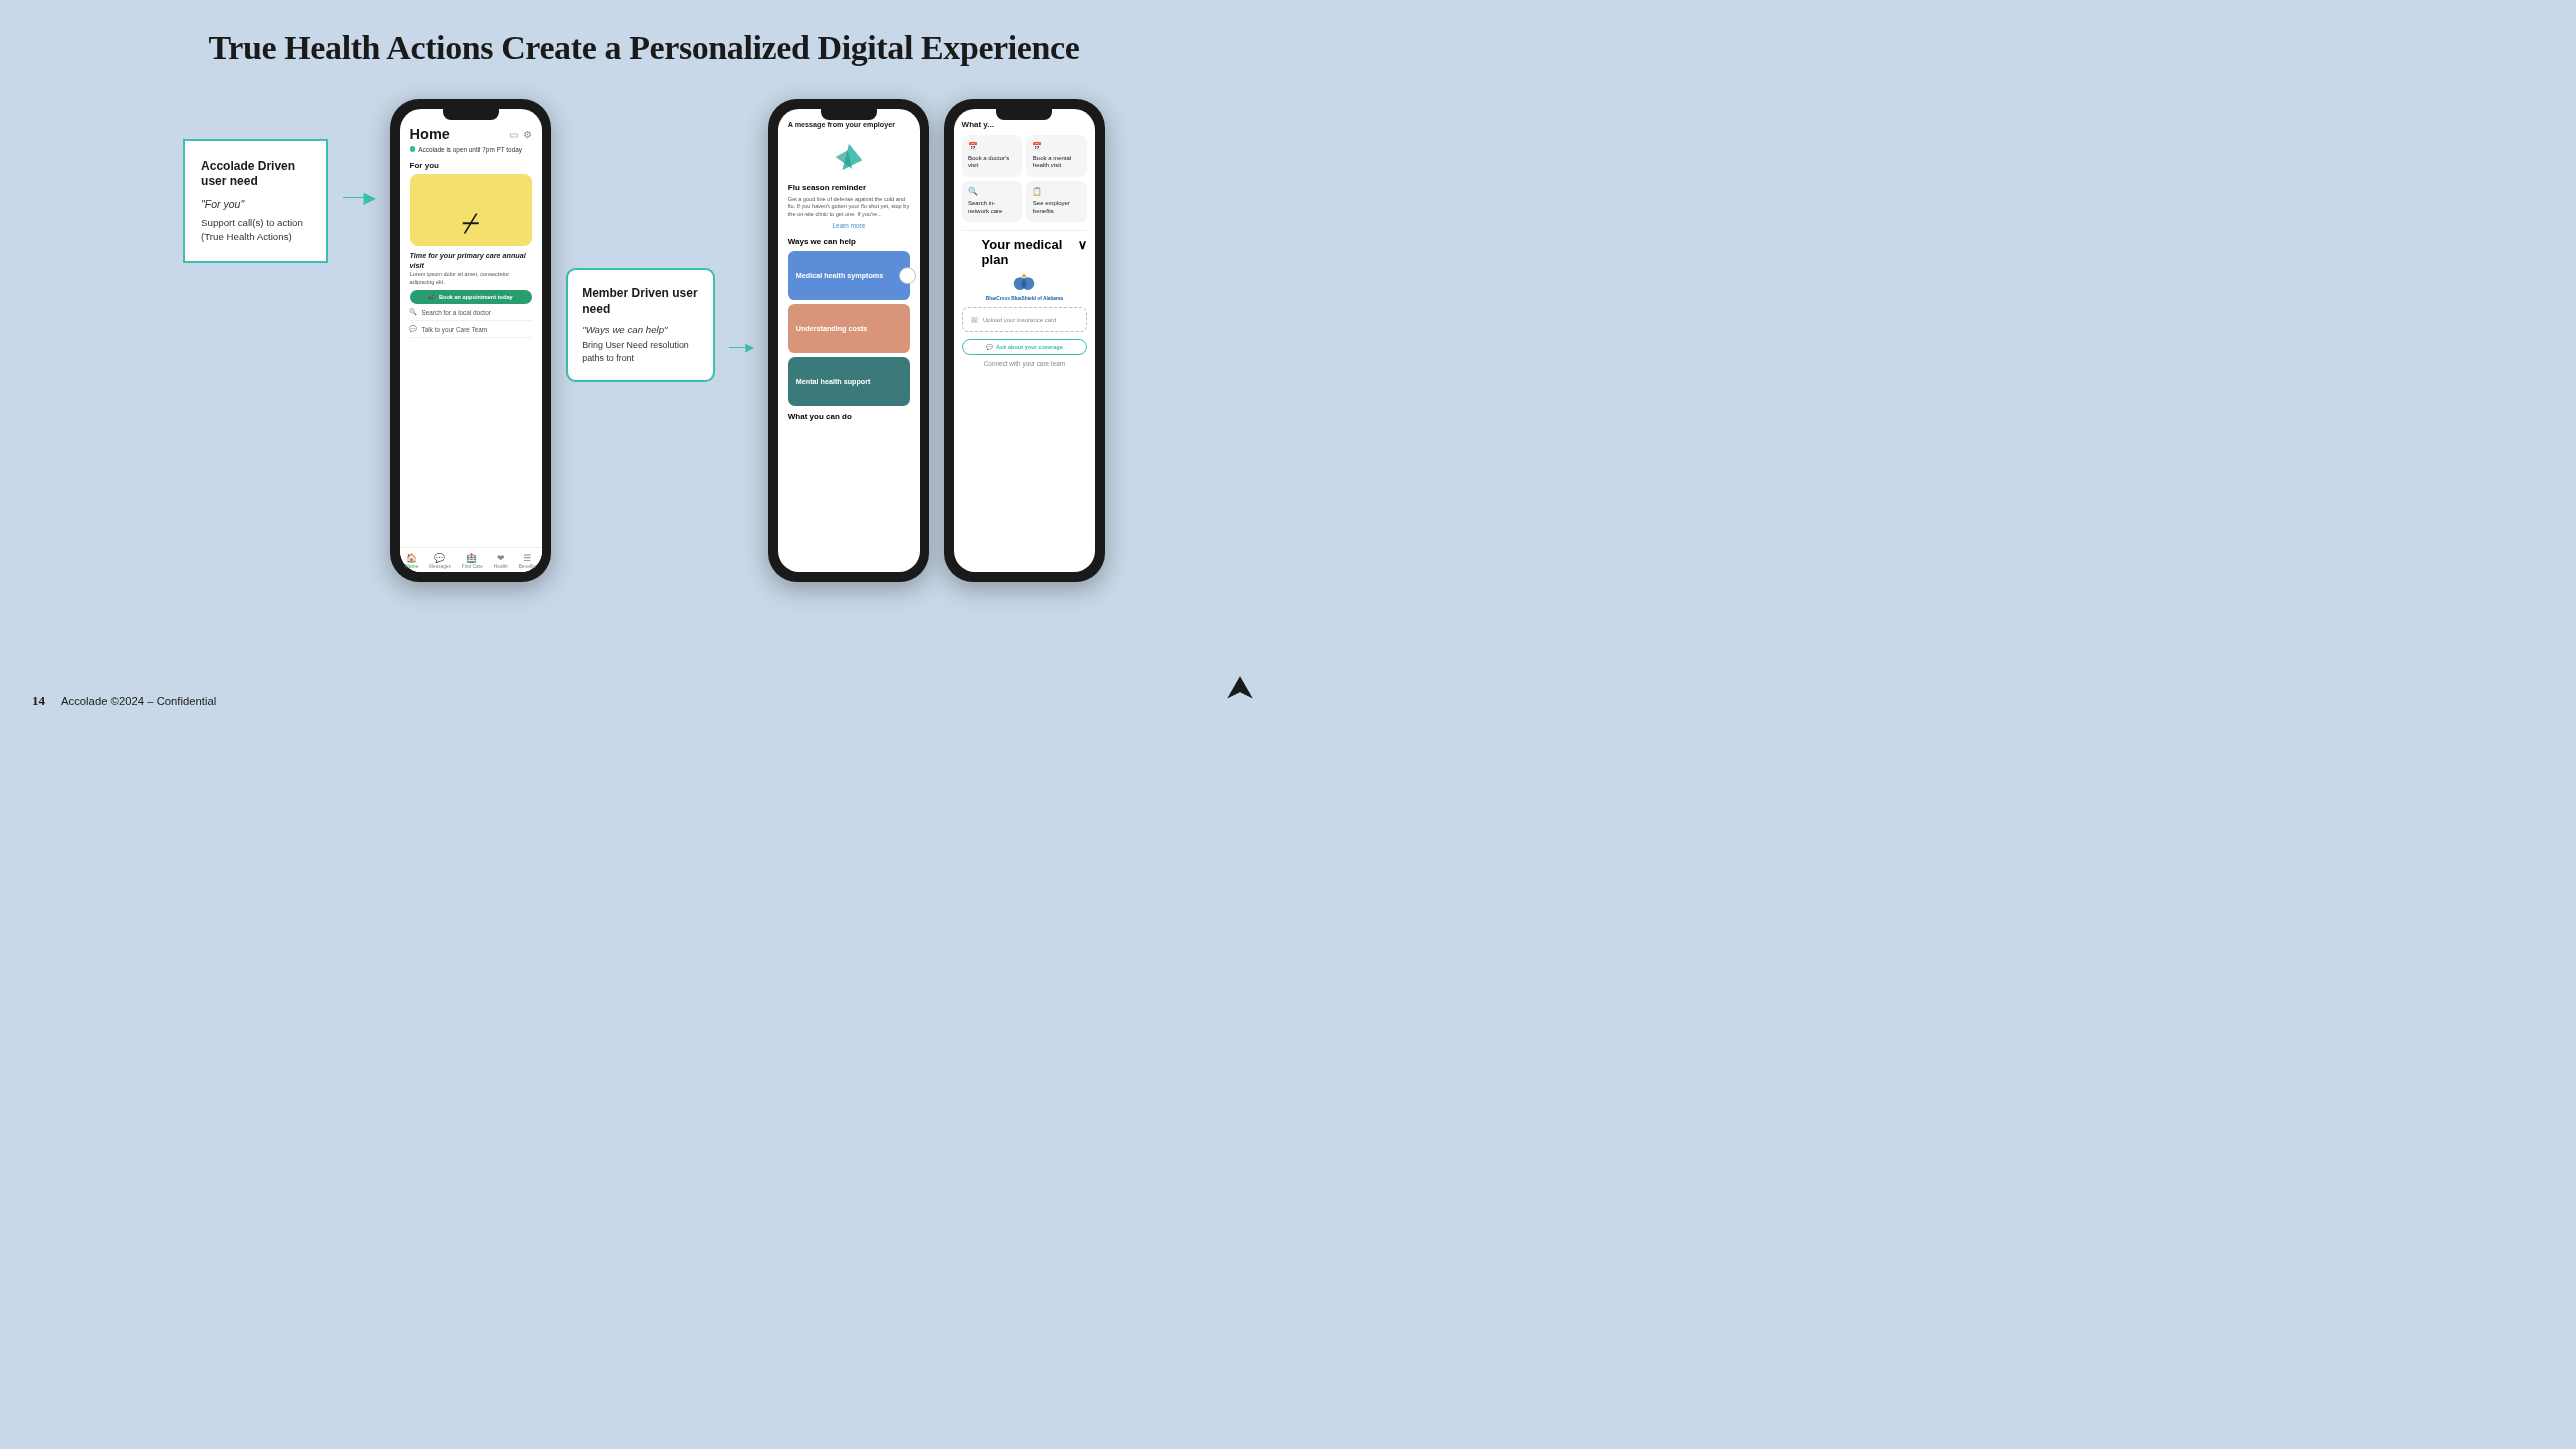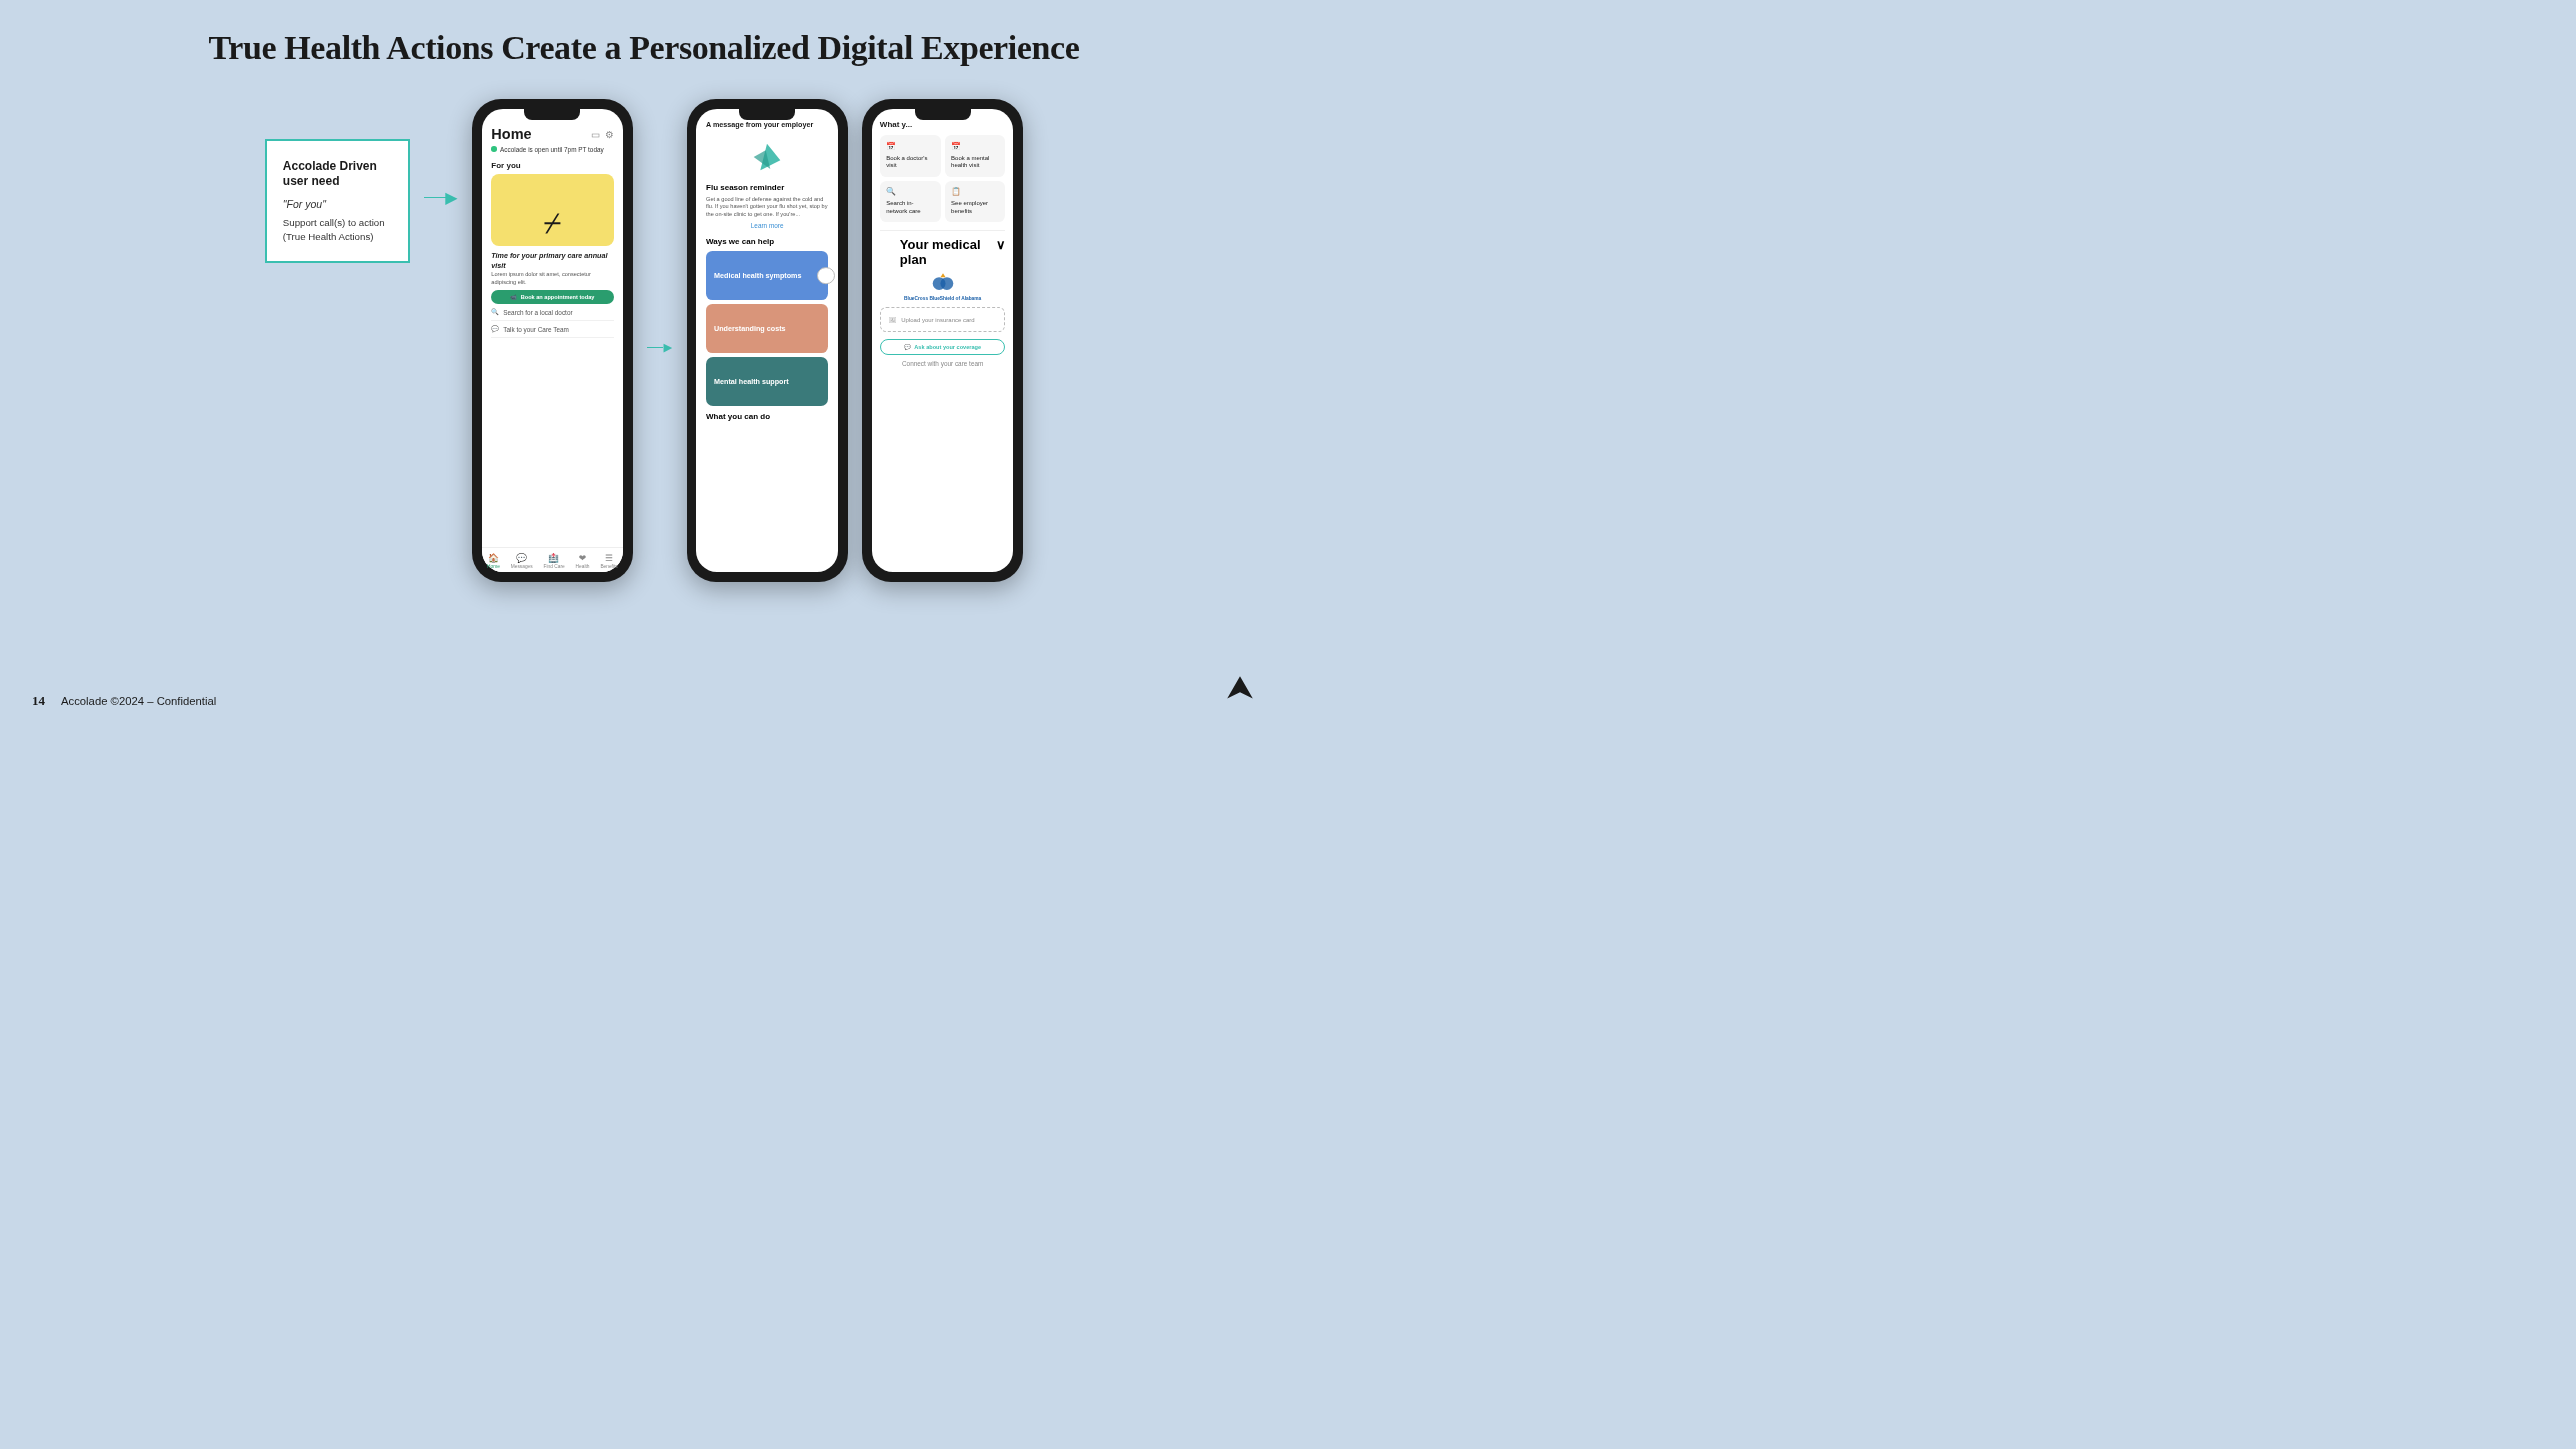--- a/index.html
+++ b/index.html
@@ -537,20 +537,25 @@
           <span>Health</span>
         </div>
         <div class="nav-item">
           <span class="nav-icon">☰</span>
           <span>Benefits</span>
         </div>
       </div>
     </div>
   </div>
 
+  <div class="member-callout">
+    <h3>Member Driven user need</h3>
+    <p class="italic-text">"Ways we can help"</p>
+    <p class="body-text">Bring User Need resolution paths to front</p>
+  </div>
 
   <div class="arrow-right">
     <div class="arr-line"></div>
     <span class="arr-tip">▶</span>
   </div>
 
   <div class="phone">
     <div class="phone-notch"></div>
     <div class="phone-screen">
       <div class="phone2-content">

